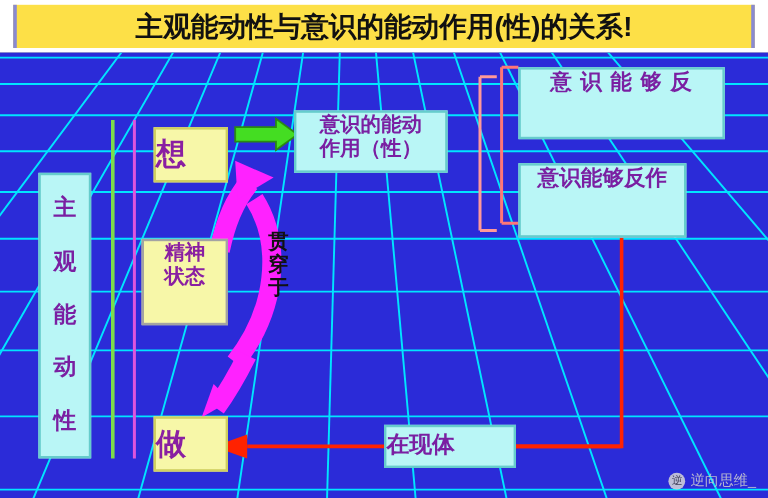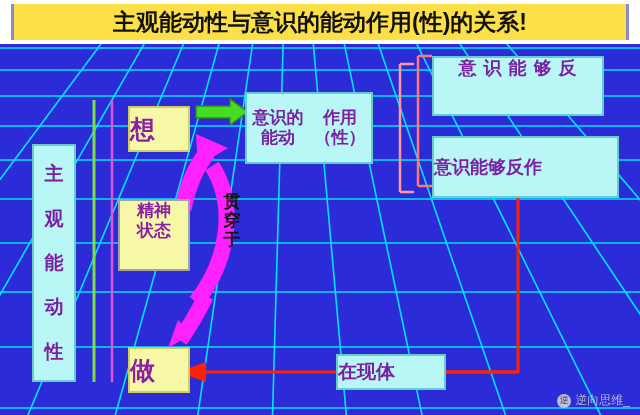--- a/index.html
+++ b/index.html
@@ -74,46 +74,46 @@
   
   #node-guanchuan{
     left:219px;top:148px;width:26px;height:92px;
     font-size:17px;color:#111;background:transparent;border:none;
     flex-direction:column;justify-content:flex-start;
   }
   #node-guanchuan span{display:block;line-height:1.12;}
 
   
   #node-yishi{
-    left:245px;top:48px;width:128px;height:72px;
-    font-size:17px;flex-direction:row;
+    left:245px;top:48px;width:128px;height:52px;
+    font-size:17px;flex-direction:column;
     background:#b9f6f6;border:2px solid #66cccc;color:#7a1fa2;
   }
   #node-yishi span{display:block;}
 
   
   #node-right1{
     left:432px;top:12px;width:172px;height:60px;
     font-size:18px;flex-direction:column;
     background:#b9f6f6;border:2px solid #66cccc;color:#7a1fa2;
   }
   #node-right1 span{display:block;letter-spacing:1px;}
   
   #node-right2{
-    left:432px;top:92px;width:187px;height:62px;
-    font-size:18px;flex-direction:row;
+    left:432px;top:92px;width:140px;height:62px;
+    font-size:18px;flex-direction:column;
     background:#b9f6f6;border:2px solid #66cccc;color:#7a1fa2;
   }
   #node-right2 span{display:block;}
 
   
   #node-bottom{
     left:320px;top:310px;width:110px;height:36px;
     font-size:19px;
-    background:#b9f6f6;border:2px solid #66cccc;color:#7a1fa2;margin-left:16px;
+    background:#b9f6f6;border:2px solid #66cccc;color:#7a1fa2;
   }
 
   
   #watermark{
     position:absolute;right:10px;bottom:6px;
     display:flex;align-items:center;gap:4px;
     color:#cfcfcf;font-size:12px;opacity:.85;
   }
   #watermark .wm-badge{
     width:14px;height:14px;border-radius:50%;

